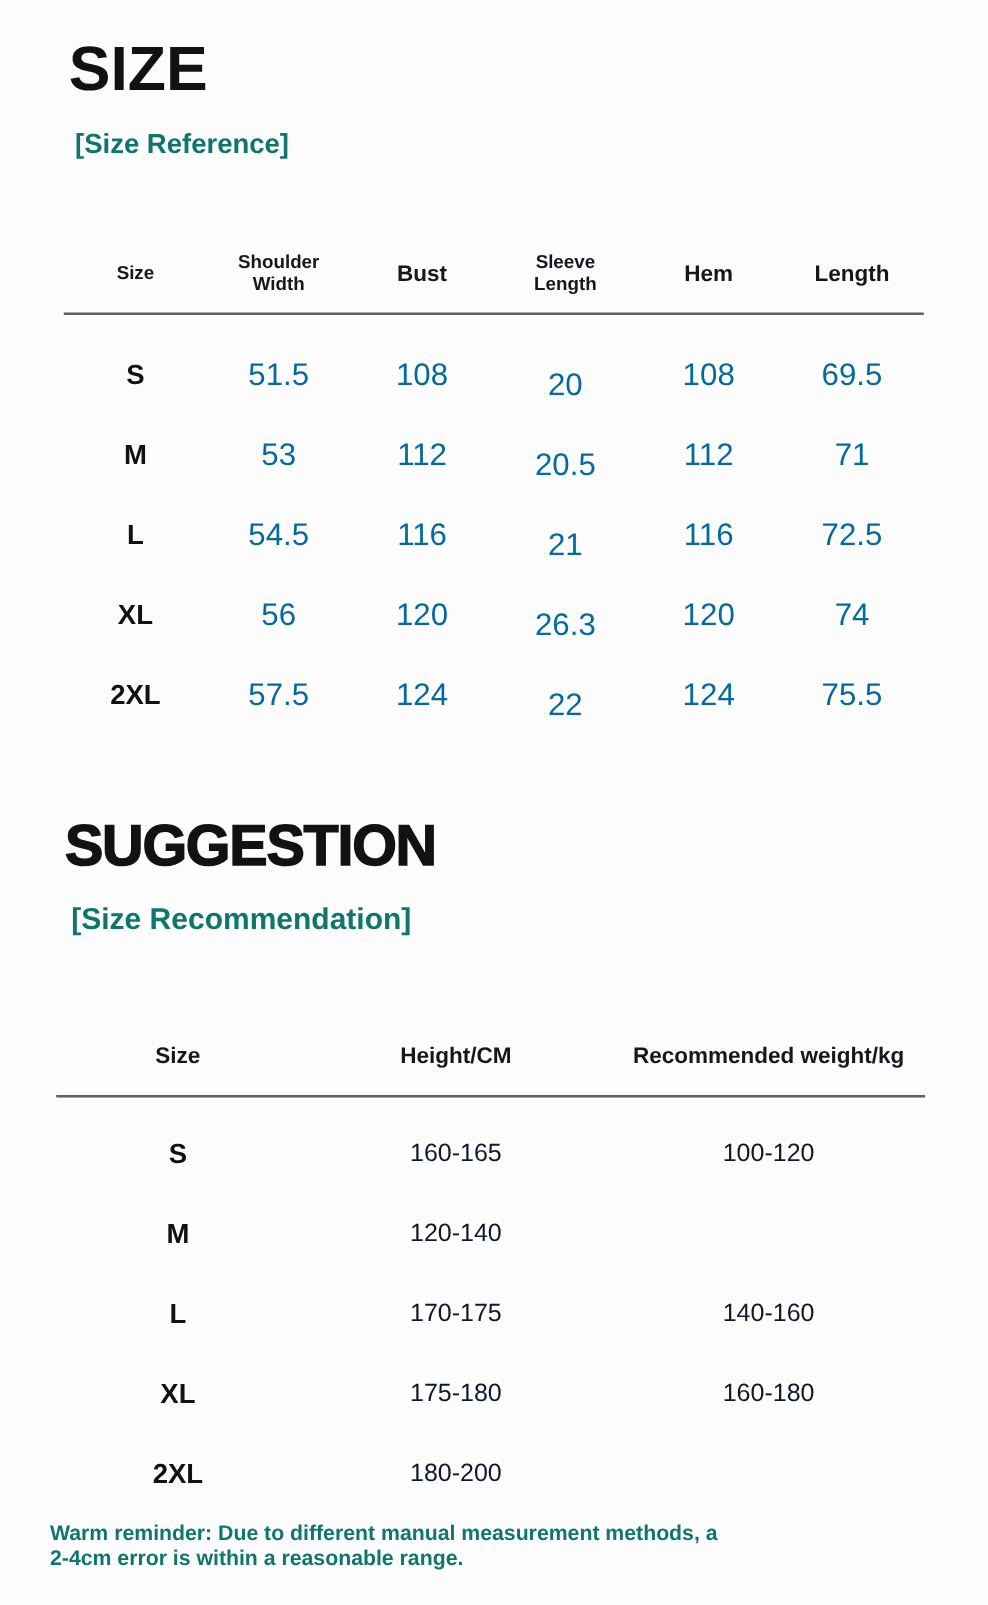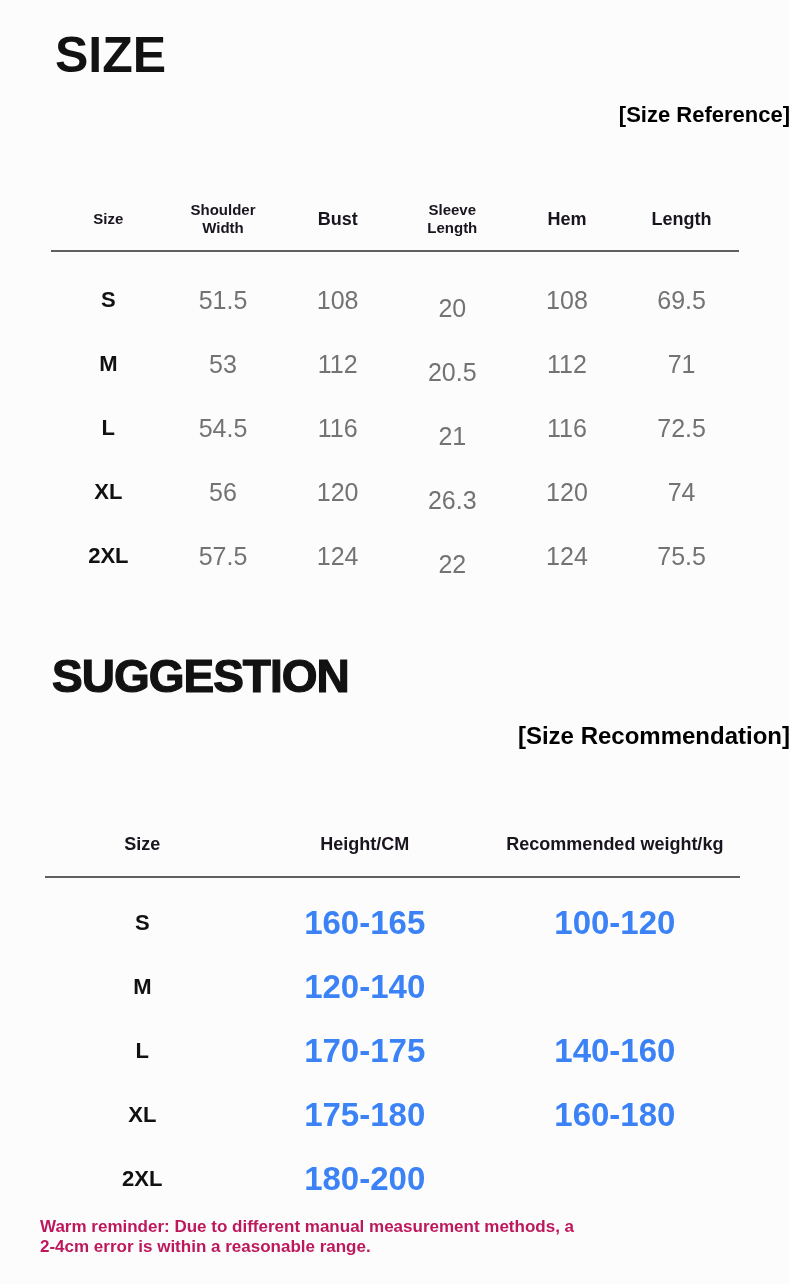--- a/index.html
+++ b/index.html
@@ -21,21 +21,21 @@
   }
   .big-title.heavy{
     margin:64px 0 0 52px;
     font-size:46px;line-height:48px;
     letter-spacing:-1px;
     -webkit-text-stroke:1.2px #121212;
   }
   .subtitle{
     margin:20px 0 0 60px;
     font-size:22px;line-height:26px;
-    font-weight:700;color:#000000;text-align:right;
+    font-weight:700;color:#0f766e;
   }
   .subtitle.s2{margin:24px 0 0 57px;font-size:24px;line-height:24px;}
 
   
   .tbl{box-sizing:border-box;}
   .tbl .thead{
     display:flex;align-items:center;
     border-bottom:2px solid #5f5f5f;
   }
   .tbl .cell{
@@ -46,41 +46,41 @@
 
   
   .t1{margin:60px 0 0 51px;width:688px;}
   .t1 .thead{height:62px;}
   .t1 .cell{flex:0 0 16.666%;}
   .t1 .thead .cell{font-weight:700;font-size:15px;line-height:18px;color:#19141e;}
   .t1 .thead .cell:nth-child(3),
   .t1 .thead .cell:nth-child(5),
   .t1 .thead .cell:nth-child(6){font-size:18px;}
   .t1 .tbody{padding-top:16px;}
-  .t1 .trow .cell{font-size:25px;font-weight:400;color:#737373;}
+  .t1 .trow .cell{font-size:25px;font-weight:400;color:#0369a1;}
   .t1 .trow .cell:first-child{font-size:22px;font-weight:700;color:#111;}
   .t1 .trow .cell:nth-child(4){position:relative;top:8px;}
 
   
   .t2{margin:64px 0 0 45px;width:695px;}
   .t2 .thead{height:64px;}
   .t2 .cell:nth-child(1){flex:0 0 28%;}
   .t2 .cell:nth-child(2){flex:0 0 36%;}
   .t2 .cell:nth-child(3){flex:0 0 36%;}
   .t2 .thead .cell{font-weight:700;font-size:18px;color:#19141e;}
   .t2 .tbody{padding-top:13px;}
-  .t2 .trow .cell{font-size:33px;font-weight:700;color:#3b82f6;}
+  .t2 .trow .cell{font-size:20px;font-weight:400;color:#0f172a;}
   .t2 .trow .cell:first-child{font-size:22px;font-weight:700;color:#111;}
 
   
   .footer-note{
     margin:6px 0 0 40px;
     width:575px;
     font-size:17px;line-height:20px;
-    font-weight:700;color:#be185d;
+    font-weight:700;color:#0f766e;
     white-space:pre-line;
   }
 </style>
 </head>
 <body>
 
 <div class="page">
 
   <h1 class="big-title">SIZE</h1>
   <div class="subtitle">[Size Reference]</div>

